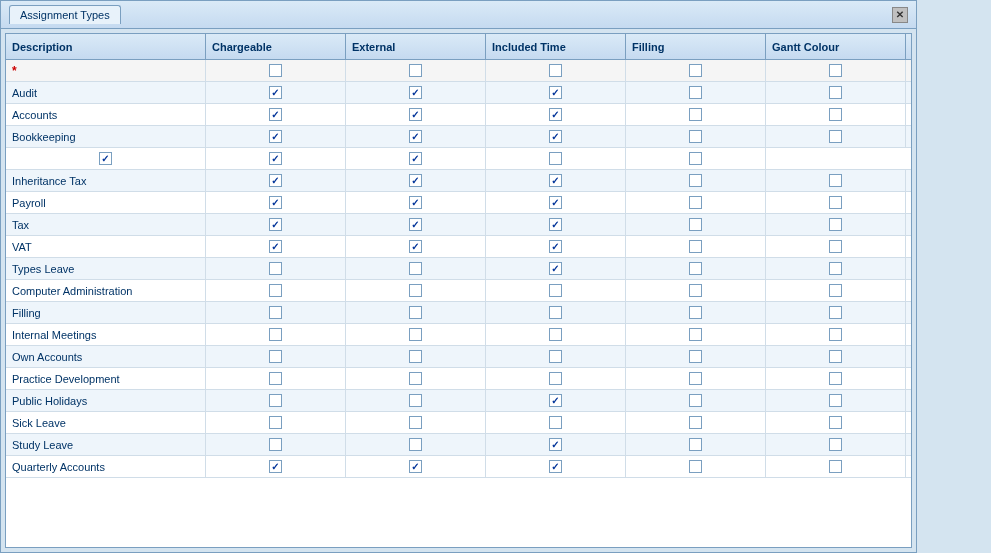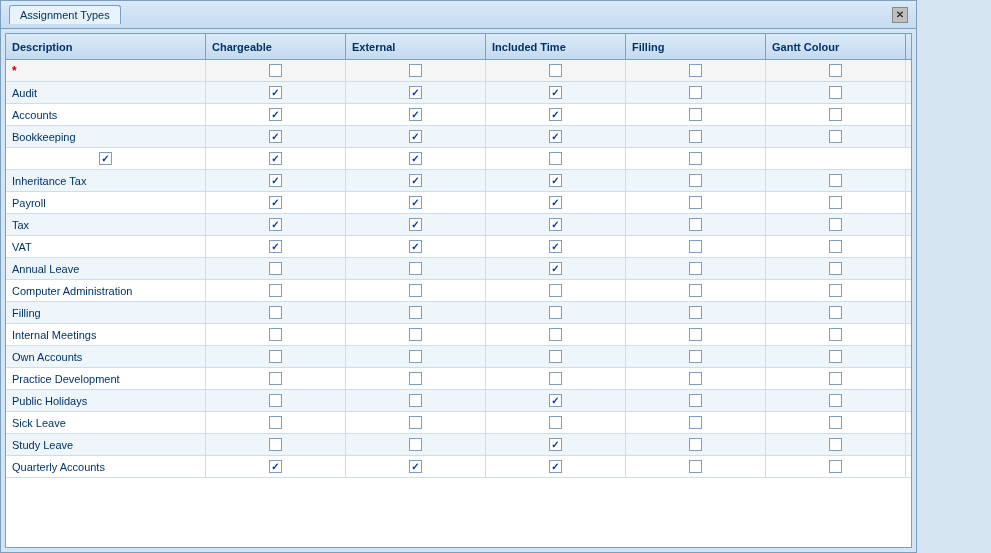--- a/index.html
+++ b/index.html
@@ -387,21 +387,21 @@
               <span class="cb checked"></span>
             </div>
             <div class="cell cell-checkbox">
               <span class="cb"></span>
             </div>
             <div class="cell cell-checkbox">
               <span class="cb"></span>
             </div>
           </div>
           <div class="table-row">
-            <div class="cell cell-description">Annual Leave</div>
+            <div class="cell cell-description">Types Leave</div>
             <div class="cell cell-checkbox">
               <span class="cb"></span>
             </div>
             <div class="cell cell-checkbox">
               <span class="cb"></span>
             </div>
             <div class="cell cell-checkbox">
               <span class="cb checked"></span>
             </div>
             <div class="cell cell-checkbox">

